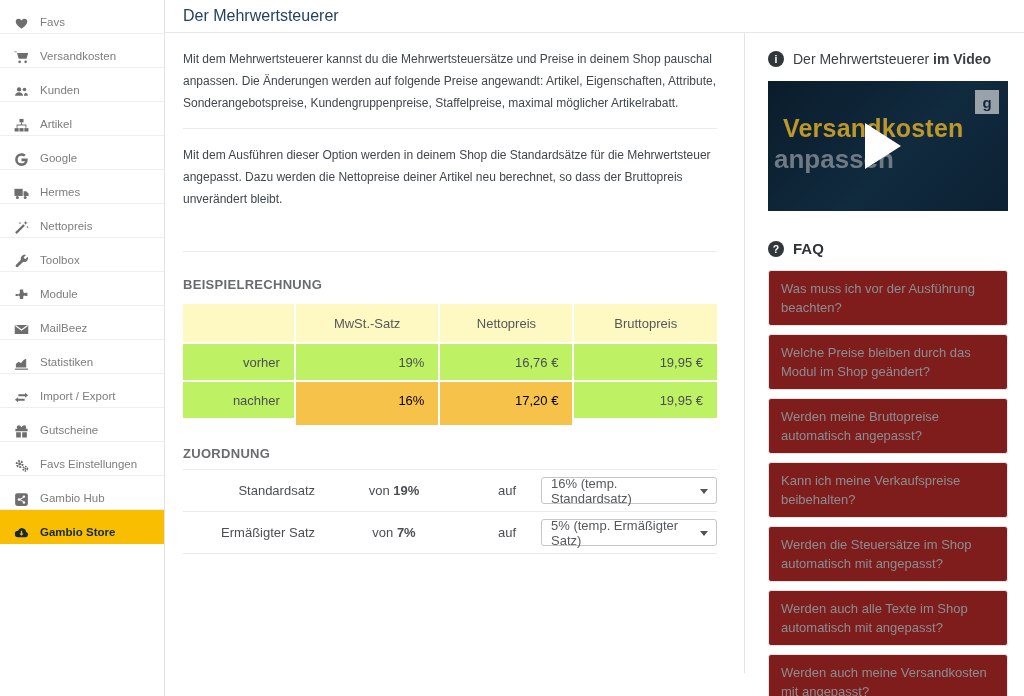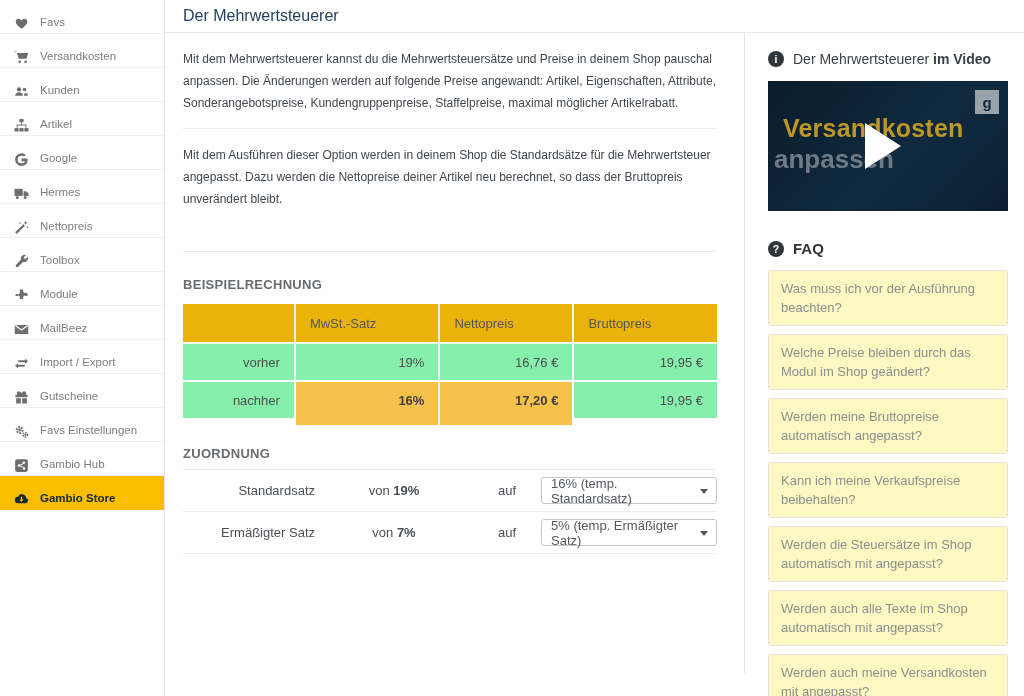--- a/index.html
+++ b/index.html
@@ -51,28 +51,28 @@
   .opt .s { font-size:13px; color:#9aa0a6; }
   .opt.selected { background:#12293c; margin:2px; padding:8px 12px 7px; }
   .opt.selected .t { color:#ffffff; }
   .opt.selected .s { color:#c3cdd4; }
 
   .section-label { font-size:13px; font-weight:bold; color:#696c6f; letter-spacing:.3px; margin-top:26px; }
   .section-label.first { margin-top:25px; }
 
   table.example { border-collapse:separate; border-spacing:2px; width:calc(100% + 4px); margin:10px -2px 0; }
   table.example th {
-    background:#eab308; font-weight:normal; color:#53575a; font-size:13px;
-    text-align:left; padding:12px 14px 11px;
+    background:#fef9c3; font-weight:normal; color:#53575a; font-size:13px;
+    text-align:center; padding:12px 14px 11px;
   }
   table.example td {
-    background:#86efac; color:#4b4f53; font-size:13px;
+    background:#bef264; color:#4b4f53; font-size:13px;
     text-align:right; padding:11px 14px 10px;
   }
-  table.example td.hl { background:#f6c24a; font-weight:bold; color:#404040; box-shadow:0 7px 0 0 #f6c24a; }
+  table.example td.hl { background:#f6c24a; font-weight:normal; color:#000000; box-shadow:0 7px 0 0 #f6c24a; }
 
   .map-rule { border:none; border-top:1px solid #ebebeb; margin:8px 0 0; }
   .map-row {
     display:flex; align-items:center; height:42px;
     border-bottom:1px solid #ebebeb; font-size:13px; color:#4b4f53;
   }
   .map-label { width:132px; text-align:right; }
   .map-from  { width:158px; text-align:center; }
   .map-from b { font-weight:bold; }
   .map-auf   { width:68px; text-align:center; }
@@ -108,21 +108,21 @@
   }
   .video .glogo {
     position:absolute; right:9px; top:9px; width:24px; height:24px;
     background:#99a2a9; color:#13293b; font-size:15px; font-weight:bold;
     display:flex; align-items:center; justify-content:center;
   }
   .faq-head { margin-top:29px; font-size:15px; }
   .faq-head .bold { font-weight:bold; color:#2f3337; }
   .faq-list { margin-top:13px; display:flex; flex-direction:column; gap:8px; }
   .faq-item {
-    background:#fef9c3; border:1px solid #e2e2e2; border-radius:3px;
+    background:#7f1d1d; border:1px solid #e2e2e2; border-radius:3px;
     padding:8px 12px; font-size:13px; line-height:19px; color:#8b8e91; cursor:pointer;
   }
 </style>
 </head>
 <body>
 
 <div class="app">
 
   <nav class="sidebar">
 
@@ -203,20 +203,27 @@
     </div>
 
     <div class="nav-item">
       <svg viewBox="0 0 16 16">
           <path d="M.8 3.2h14.4v9.6H.8z"></path>
           <path d="M1.5 3.8 8 8.6l6.5-4.8" fill="none" stroke="#fff" stroke-width="1.3"></path>
         </svg>
       <span class="lbl">MailBeez</span>
     </div>
 
+    <div class="nav-item">
+      <svg viewBox="0 0 16 16">
+          <path d="M1 13.4h14v1.3H1z"></path>
+          <path d="M2 12.2V8.4l2.8-2.2 2.7 1.2 3-3.4 2.5-1v9.2z"></path>
+        </svg>
+      <span class="lbl">Statistiken</span>
+    </div>
 
     <div class="nav-item">
       <svg viewBox="0 0 16 16">
           <path d="M4.6 4.6h7.2V2.9L15 5.6l-3.2 2.7V6.6H4.6zM11.4 11.4H4.2v1.7L1 10.4l3.2-2.7v1.7h7.2z"></path>
         </svg>
       <span class="lbl">Import / Export</span>
     </div>
 
     <div class="nav-item">
       <svg viewBox="0 0 16 16">

